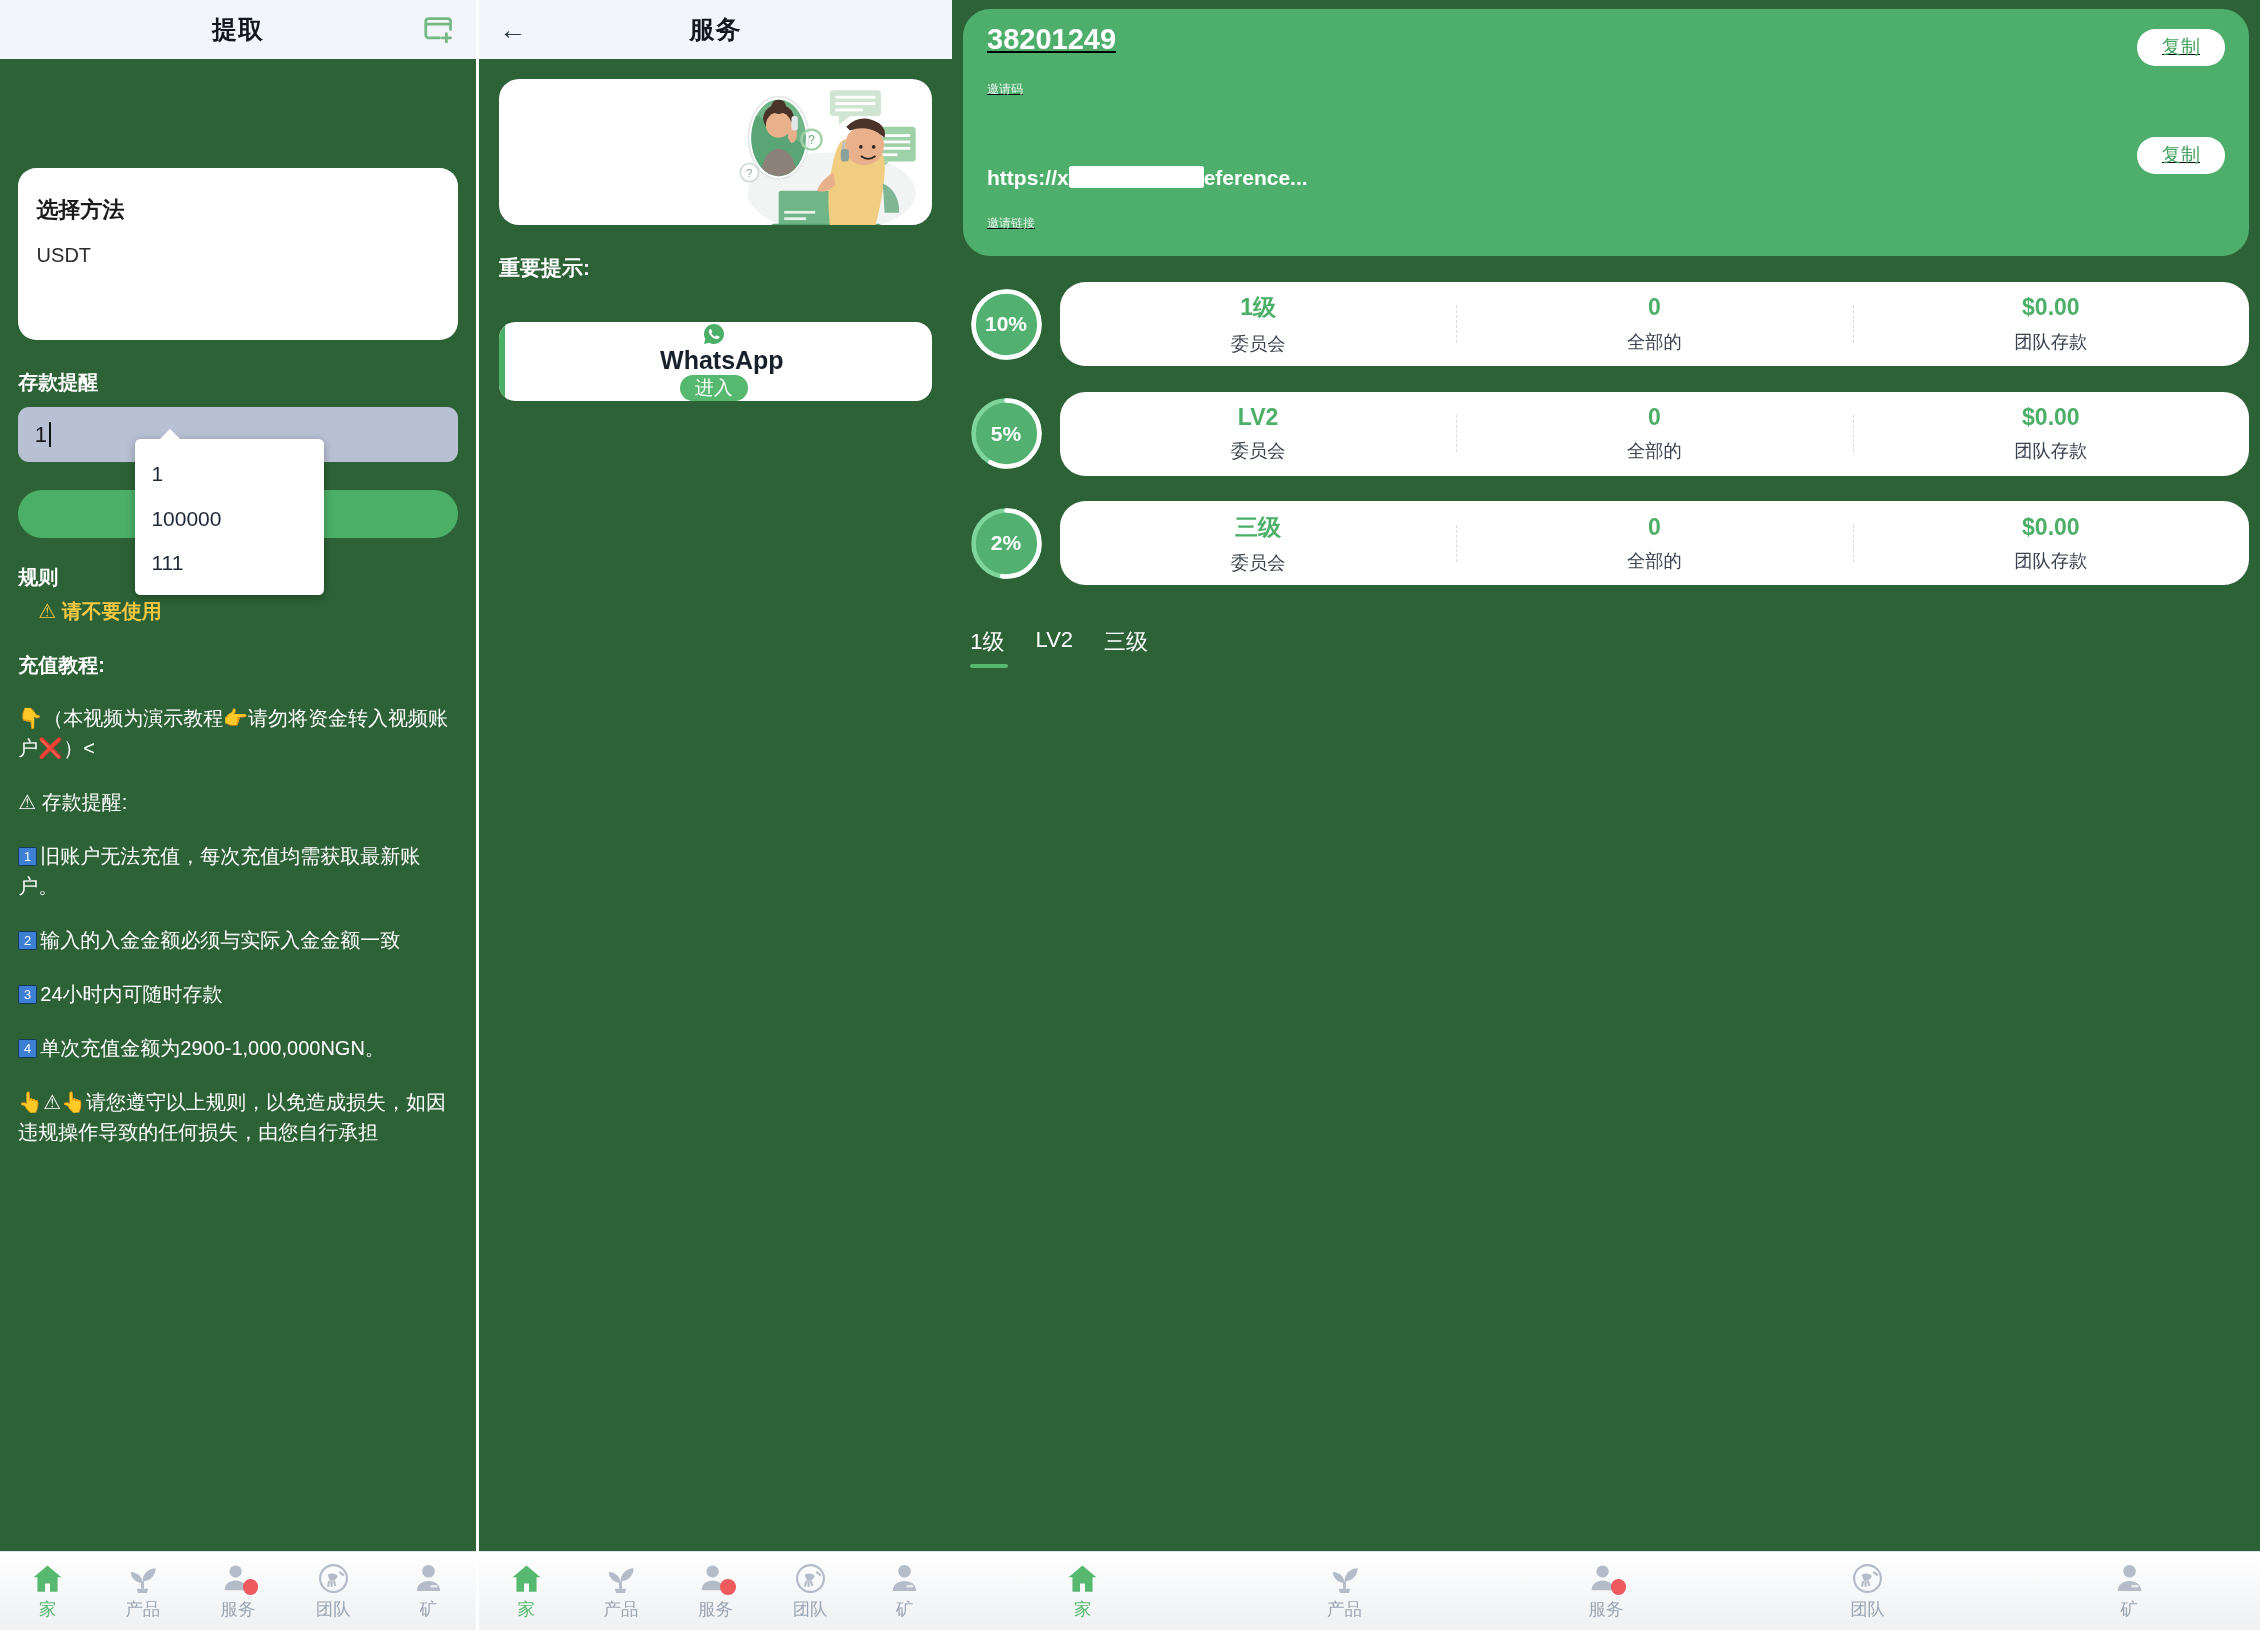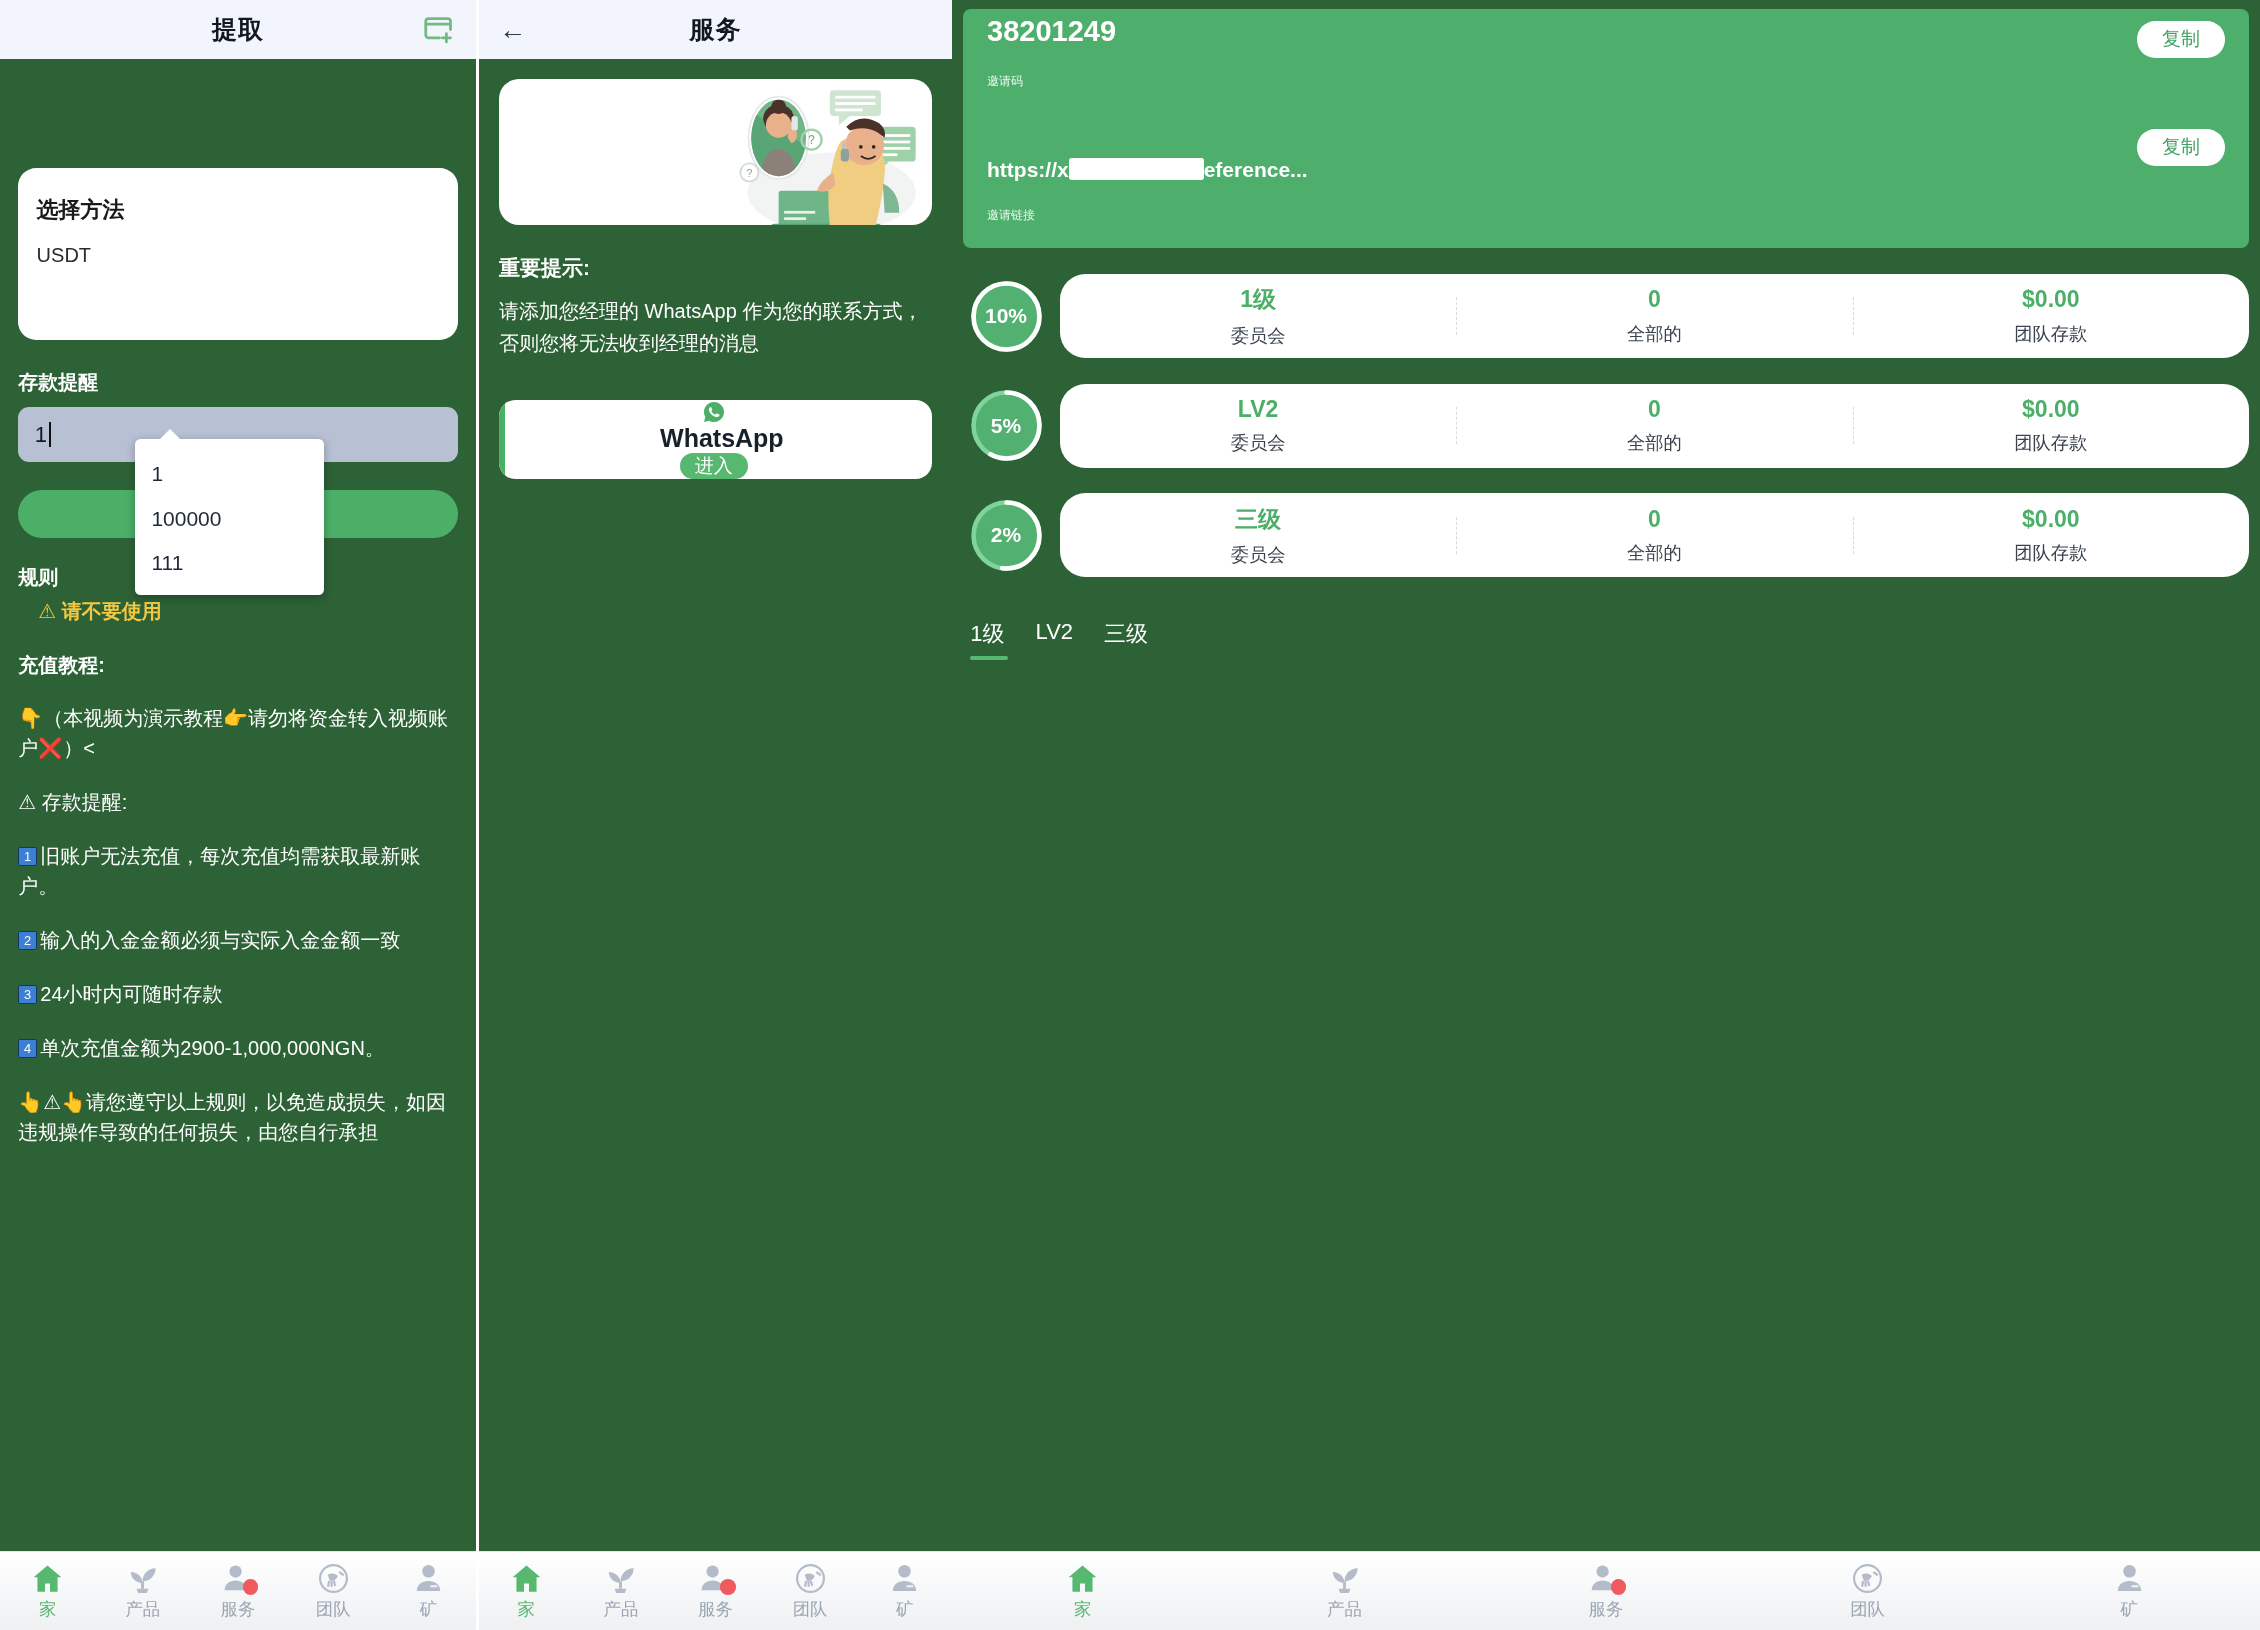--- a/index.html
+++ b/index.html
@@ -143,21 +143,21 @@
   }
   .wa-enter {
     background: #57b96f; color: #fff; border: none;
     border-radius: 20px; width: 68px; height: 38px;
     font-size: 19px; font-family: inherit; cursor: pointer;
   }
 
   
   .p3-body { padding: 9.1px 11px 0 11px; }
   .invite-card {
-    background: #4eaf6c; border-radius: 8px; padding: 6px 24px 24px 24px;
+    background: #4eaf6c; border-radius: 27px; padding: 14px 24px 24px 24px; text-decoration: underline;
   }
   .invite-row { display: flex; align-items: flex-start; }
   .invite-texts { flex: 1; }
   .invite-code { font-size: 29px; font-weight: bold; color: #fff; }
   .invite-sub { font-size: 12px; color: #eaf6ee; margin-top: 25px; }
   .copy-btn {
     background: #fff; color: #43a262; border: none;
     border-radius: 18.3px; width: 88px; height: 37px;
     font-size: 19px; font-family: inherit; cursor: pointer; margin-top: 5.5px; text-align: center;
   }
@@ -355,21 +355,20 @@
           <circle cx="166" cy="70" r="2" fill="#30251f"></circle>
           <path d="M152 80 q8 6 16 0" stroke="#30251f" stroke-width="2" fill="none"></path>
           <path d="M134 64 q-4 14 4 20" stroke="#b9bfc3" stroke-width="3" fill="none"></path>
           <rect x="130" y="72" width="9" height="14" rx="4" fill="#8aa29a"></rect>
           <path d="M122 98 q-14 8 -18 20 q10 4 20 -6z" fill="#e8b18c"></path>
           <path d="M176 110 q18 8 18 32 l-16 0z" fill="#7fb693"></path>
         </svg>
       </div>
 
       <div class="notice-title">重要提示:</div>
-      <div class="notice-body">请添加您经理的 WhatsApp 作为您的联系方式，否则您将无法收到经理的消息</div>
 
       <div class="wa-card">
         <svg width="48" height="48" viewBox="0 0 48 48">
           <path d="M24 4C12.9 4 4 12.9 4 24c0 3.6 1 7 2.7 9.9L4 44l10.4-2.6C17.2 43 20.5 44 24 44c11.1 0 20-8.9 20-20S35.1 4 24 4z" fill="#4caf68"></path>
           <path d="M33.6 28.5c-.5-.3-3.1-1.5-3.6-1.7-.5-.2-.8-.3-1.2.3-.3.5-1.3 1.6-1.6 2-.3.3-.6.4-1.1.1-.5-.3-2.2-.8-4.2-2.6-1.6-1.4-2.6-3.1-2.9-3.6-.3-.5 0-.8.2-1.1.2-.2.5-.6.8-.9.2-.3.3-.5.5-.9.2-.3.1-.6 0-.9-.1-.3-1.2-2.8-1.6-3.8-.4-1-.8-.9-1.1-.9h-1c-.3 0-.9.1-1.4.6-.5.5-1.8 1.8-1.8 4.3s1.9 5 2.2 5.4c.3.4 3.7 5.7 9 8 1.3.5 2.3.9 3 1.1 1.3.4 2.4.4 3.3.2 1-.1 3.1-1.3 3.5-2.5.4-1.2.4-2.3.3-2.5-.1-.2-.4-.3-.9-.6z" fill="#fff"></path>
         </svg>
         <div class="wa-name">WhatsApp</div>
         <button class="wa-enter">进入</button>
       </div>
     </div>

